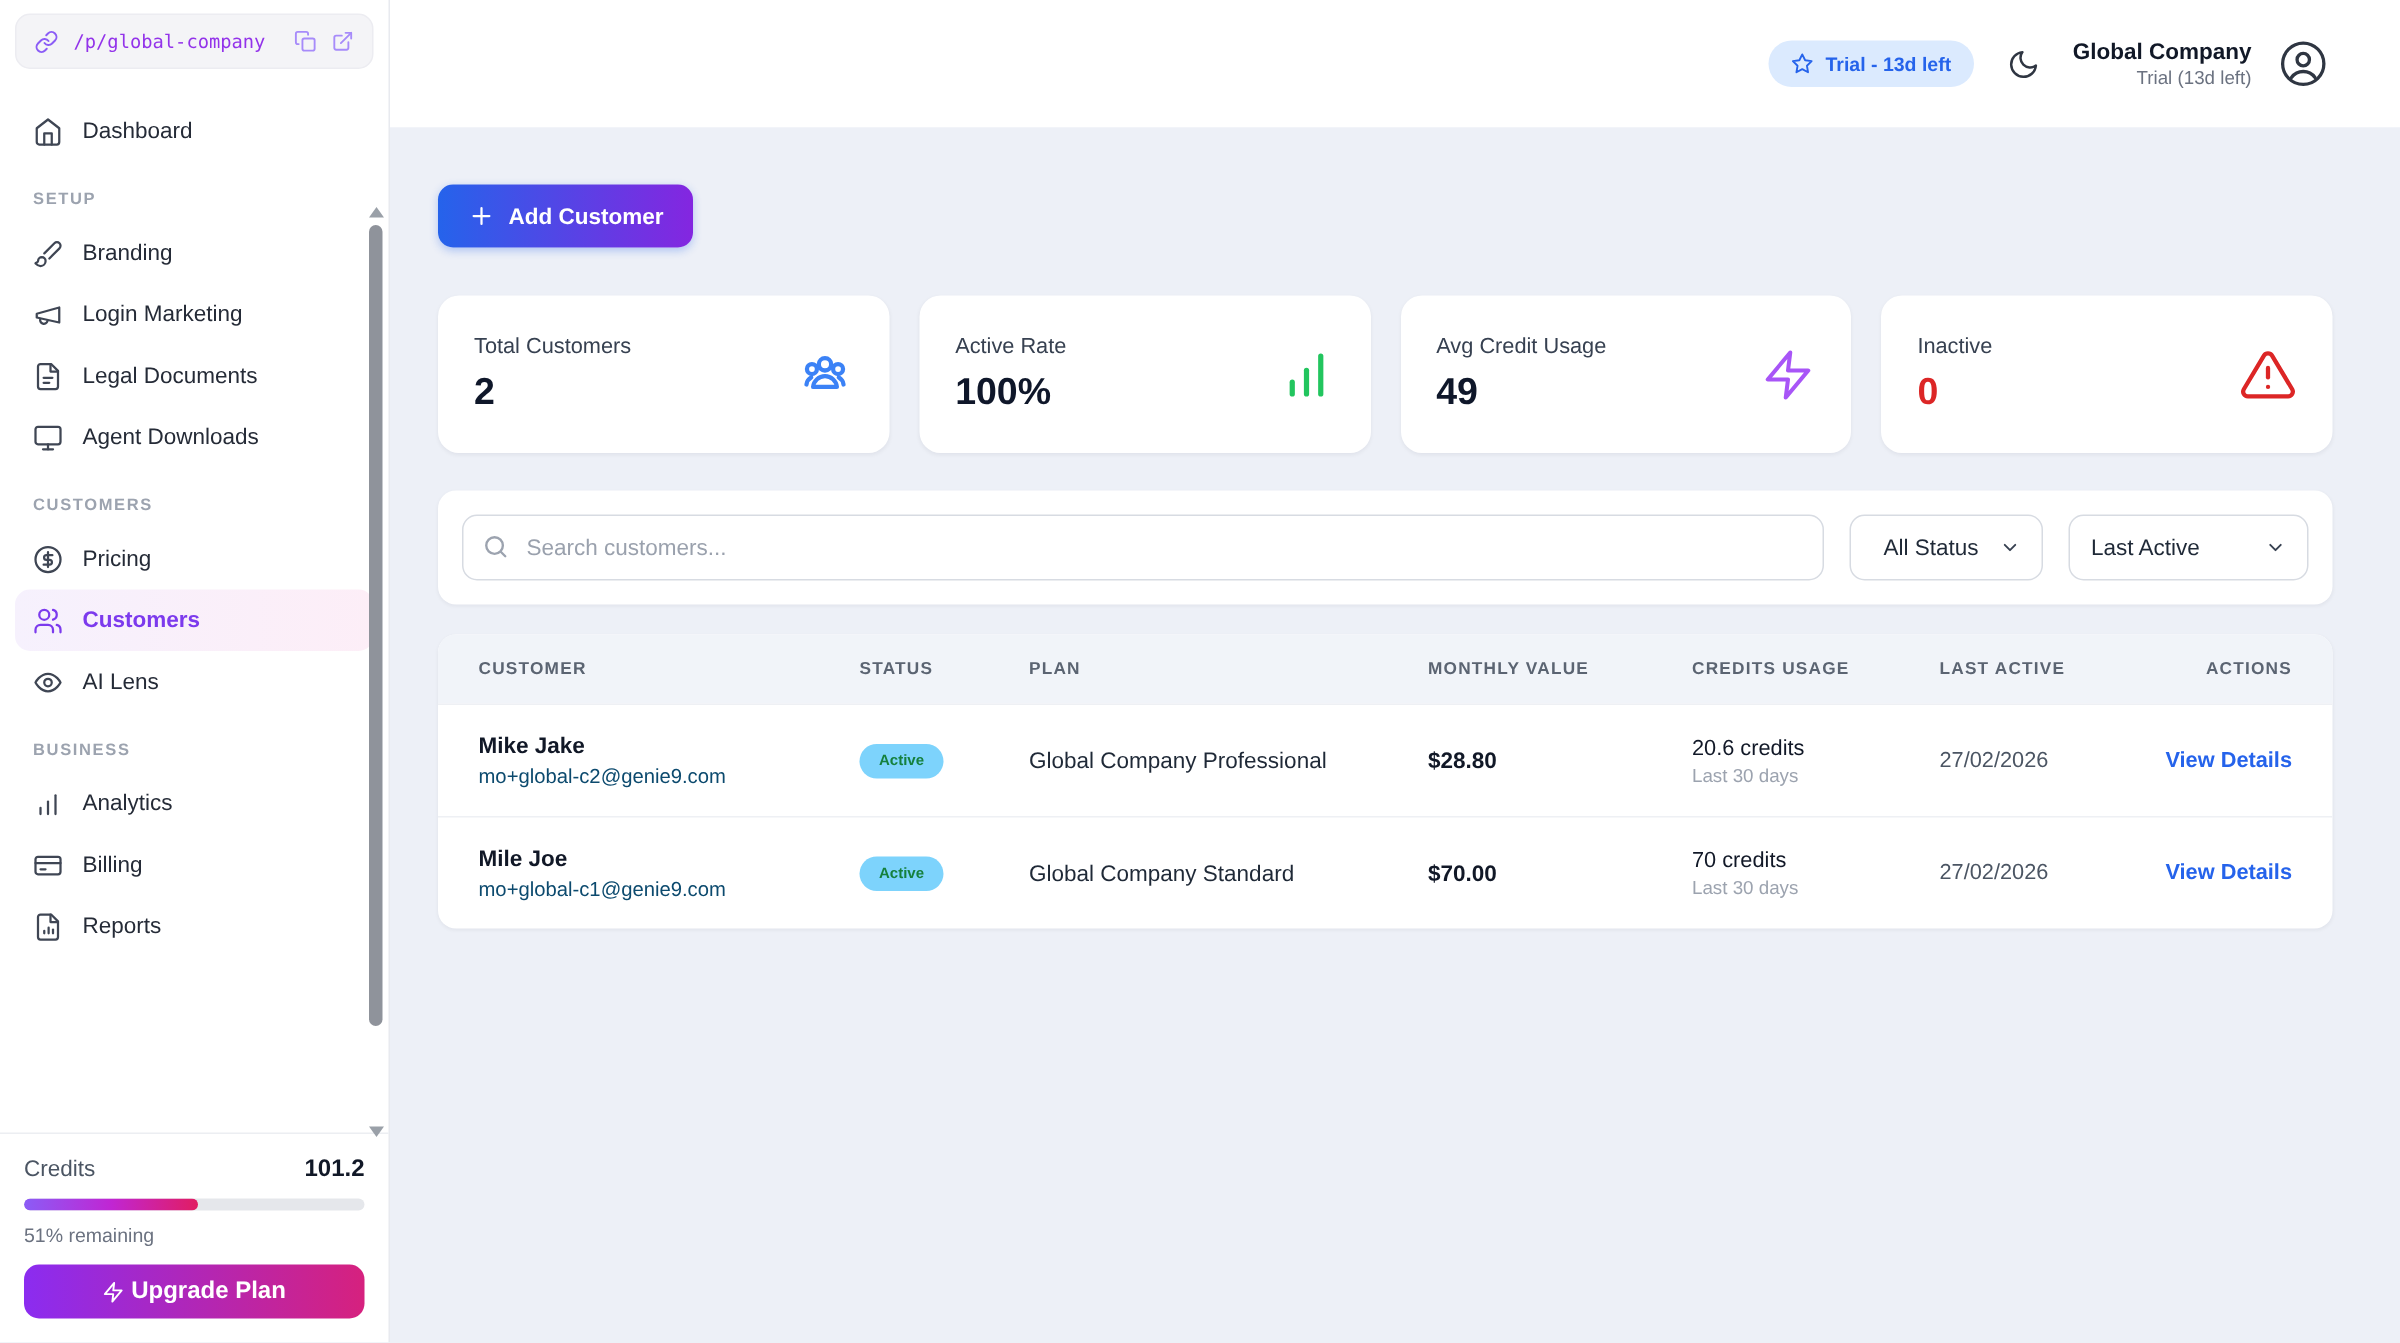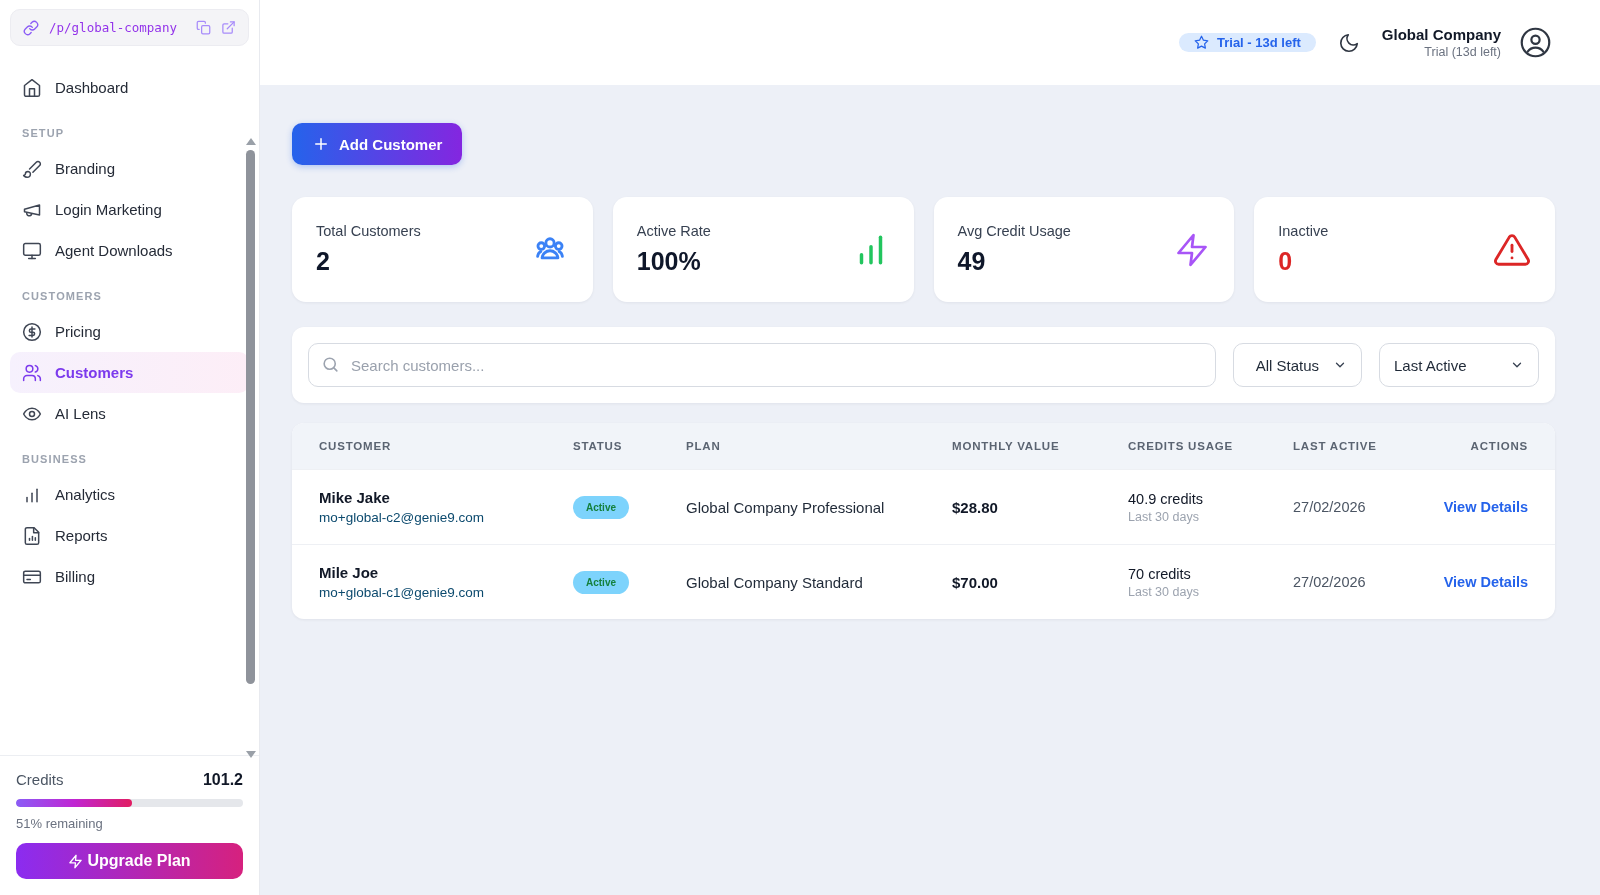--- a/index.html
+++ b/index.html
@@ -99,21 +99,21 @@
   }
 
   
   .main-col { flex: 1; display: flex; flex-direction: column; height: 895px; }
   .topbar {
     height: 85px; flex: 0 0 85px; background: #ffffff;
     display: flex; align-items: center; justify-content: flex-end;
     gap: 18px; padding-right: 48px;
   }
   .trial-pill {
-    display: flex; align-items: center; gap: 8px; height: 19px;
+    display: flex; align-items: center; gap: 8px; height: 31px;
     background: #dbeafe; border-radius: 999px; padding: 0 15px;
     color: #2563eb; font-size: 13px; font-weight: 600; border: none; cursor: pointer;
     font-family: inherit;
   }
   .theme-btn { background: none; border: none; color: #2f3642; cursor: pointer; padding: 4px; }
   .account-text { text-align: right; }
   .account-name { font-size: 15px; font-weight: 700; color: #111827; }
   .account-plan { font-size: 12.5px; color: #6b7280; margin-top: 2px; }
   .avatar-btn { background: none; border: none; color: #2f3642; cursor: pointer; padding: 0; }
 
@@ -258,20 +258,31 @@
         <svg width="20" height="20" viewBox="0 0 24 24" fill="none" stroke="currentColor" stroke-width="1.8" stroke-linecap="round" stroke-linejoin="round">
           <path d="m3 11 18-5v12L3 14v-3z"></path>
             <path d="M11.6 16.8a3 3 0 1 1-5.8-1.6"></path>
         </svg>
       </span>
       <span>Login Marketing</span>
     </a>
     <a class="nav-item">
       <span class="nav-ic">
         <svg width="20" height="20" viewBox="0 0 24 24" fill="none" stroke="currentColor" stroke-width="1.8" stroke-linecap="round" stroke-linejoin="round">
+          <path d="M14.5 2H6a2 2 0 0 0-2 2v16a2 2 0 0 0 2 2h12a2 2 0 0 0 2-2V7.5z"></path>
+          <polyline points="14 2 14 8 20 8"></polyline>
+            <line x1="8.5" y1="13" x2="15.5" y2="13"></line>
+            <line x1="8.5" y1="17" x2="13" y2="17"></line>
+        </svg>
+      </span>
+      <span>Legal Documents</span>
+    </a>
+    <a class="nav-item">
+      <span class="nav-ic">
+        <svg width="20" height="20" viewBox="0 0 24 24" fill="none" stroke="currentColor" stroke-width="1.8" stroke-linecap="round" stroke-linejoin="round">
           <rect x="2" y="3" width="20" height="14" rx="2"></rect>
             <line x1="8" y1="21" x2="16" y2="21"></line>
             <line x1="12" y1="17" x2="12" y2="21"></line>
         </svg>
       </span>
       <span>Agent Downloads</span>
     </a>
 
     <div class="nav-section">CUSTOMERS</div>
     <a class="nav-item">
@@ -308,42 +319,42 @@
     <div class="nav-section">BUSINESS</div>
     <a class="nav-item">
       <span class="nav-ic">
         <svg width="20" height="20" viewBox="0 0 24 24" fill="none" stroke="currentColor" stroke-width="1.8" stroke-linecap="round" stroke-linejoin="round">
           <line x1="6" y1="20" x2="6" y2="15"></line>
             <line x1="12" y1="20" x2="12" y2="10"></line>
             <line x1="18" y1="20" x2="18" y2="5"></line>
         </svg>
       </span>
       <span>Analytics</span>
+    </a>
+    <a class="nav-item">
+      <span class="nav-ic">
+        <svg width="20" height="20" viewBox="0 0 24 24" fill="none" stroke="currentColor" stroke-width="1.8" stroke-linecap="round" stroke-linejoin="round">
+          <rect x="2" y="5" width="20" height="14" rx="2"></rect>
+            <line x1="2" y1="10" x2="22" y2="10"></line>
+            <line x1="6" y1="15" x2="10" y2="15"></line>
+        </svg>
+      </span>
+      <span>Billing</span>
     </a>
     <a class="nav-item">
       <span class="nav-ic">
         <svg width="20" height="20" viewBox="0 0 24 24" fill="none" stroke="currentColor" stroke-width="1.8" stroke-linecap="round" stroke-linejoin="round">
           <path d="M14.5 2H6a2 2 0 0 0-2 2v16a2 2 0 0 0 2 2h12a2 2 0 0 0 2-2V7.5z"></path>
           <polyline points="14 2 14 8 20 8"></polyline>
             <line x1="9" y1="17" x2="9" y2="15"></line>
             <line x1="12.5" y1="17" x2="12.5" y2="12.5"></line>
             <line x1="16" y1="17" x2="16" y2="14"></line>
         </svg>
       </span>
       <span>Reports</span>
-    </a>
-    <a class="nav-item">
-      <span class="nav-ic">
-        <svg width="20" height="20" viewBox="0 0 24 24" fill="none" stroke="currentColor" stroke-width="1.8" stroke-linecap="round" stroke-linejoin="round">
-          <rect x="2" y="5" width="20" height="14" rx="2"></rect>
-            <line x1="2" y1="10" x2="22" y2="10"></line>
-            <line x1="6" y1="15" x2="10" y2="15"></line>
-        </svg>
-      </span>
-      <span>Billing</span>
     </a>
   </nav>
 
   <div class="side-scrollbar">
     <div class="scroll-up"></div>
     <div class="scroll-thumb"></div>
     <div class="scroll-down"></div>
   </div>
 
   <div class="credits-box">
@@ -507,21 +518,21 @@
 
       <div class="t-grid t-row">
         <div class="td">
           <div class="cust-name">Mike Jake</div>
           <div class="cust-email">mo+global-c2@genie9.com</div>
         </div>
         <div class="td"><span class="status-badge">Active</span></div>
         <div class="td plan-cell">Global Company Professional</div>
         <div class="td money-cell">$28.80</div>
         <div class="td">
-          <div class="credits-main">40.9 credits</div>
+          <div class="credits-main">20.6 credits</div>
           <div class="credits-sub">Last 30 days</div>
         </div>
         <div class="td date-cell">27/02/2026</div>
         <div class="td right"><a class="view-link">View Details</a></div>
       </div>
 
       <div class="t-grid t-row">
         <div class="td">
           <div class="cust-name">Mile Joe</div>
           <div class="cust-email">mo+global-c1@genie9.com</div>

